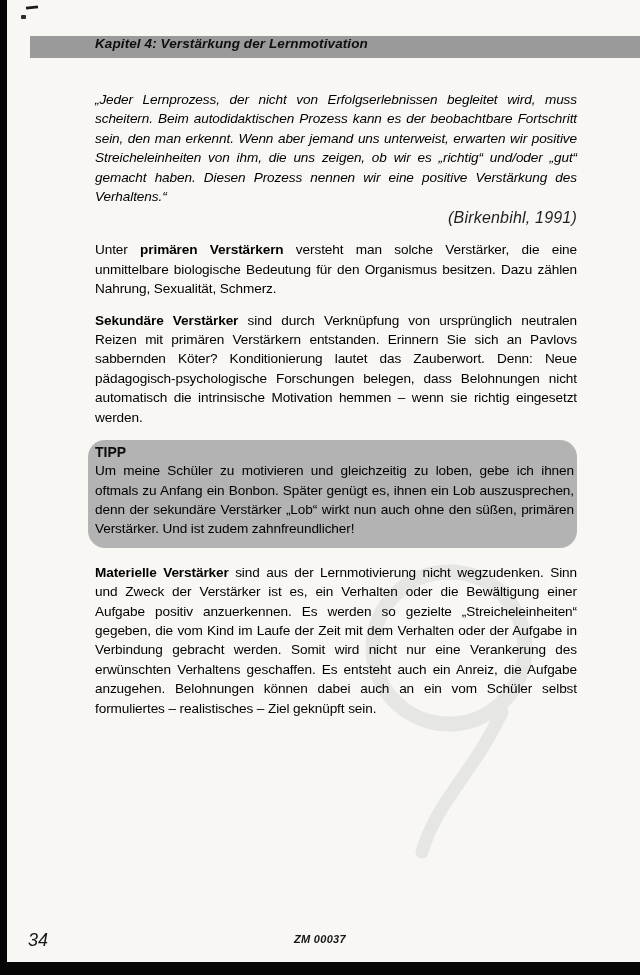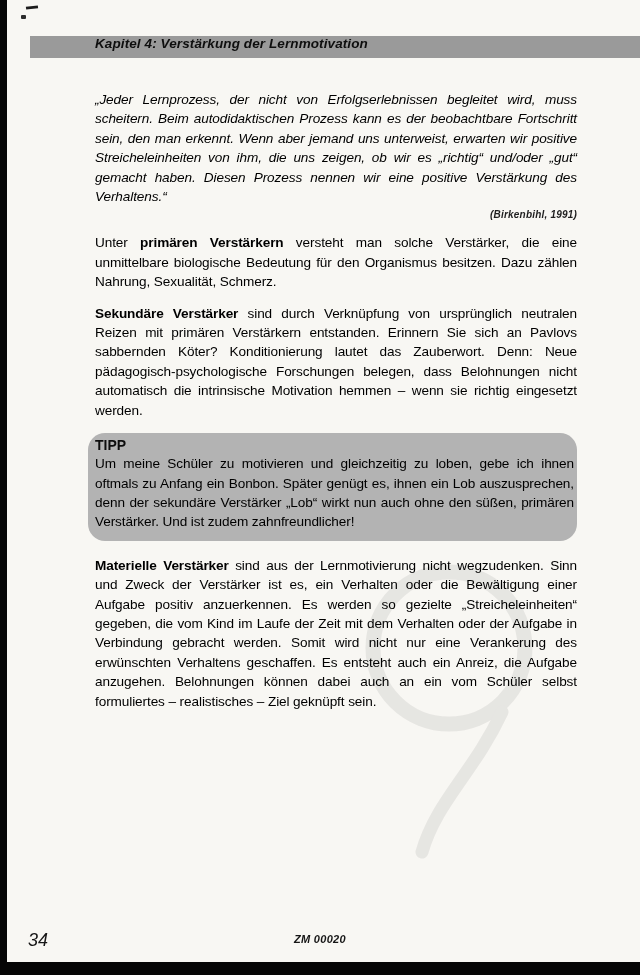--- a/index.html
+++ b/index.html
@@ -47,21 +47,21 @@
   .body-text {
     margin: 0;
     font-size: 13.6px; line-height: 19.4px;
     text-align: justify; letter-spacing: -0.1px;
     color: #000000;
     hyphens: auto; -webkit-hyphens: auto;
   }
   .quote { font-style: italic; }
   .attribution {
     margin-top: 3px;
-    font-size: 10px; font-weight: bold; font-style: italic;
+    font-size: 16px; font-weight: normal; font-style: italic;
     text-align: right; color: #1f1f1f; letter-spacing: 0.2px;
   }
   .intro { margin-top: 14px; }
   .section-heading {
     margin: 34px 0 0 0;
     font-size: 21px; font-weight: bold; font-style: italic;
     letter-spacing: -0.3px; color: #0c0c0c;
   }
   .para-1 { margin-top: 13px; }
   .para-2 { margin-top: 12px; }
@@ -127,17 +127,17 @@
     <div class="tipp-box" style="background: rgb(179, 179, 179);">
       <div class="tipp-label">TIPP</div>
       <div class="body-text tipp-text">Um meine Schüler zu motivieren und gleichzeitig zu loben, gebe ich ihnen oftmals zu Anfang ein Bonbon. Später genügt es, ihnen ein Lob auszusprechen, denn der sekundäre Verstärker „Lob“ wirkt nun auch ohne den süßen, primären Verstärker. Und ist zudem zahnfreundlicher!</div>
     </div>
 
     <p class="body-text para-3"><span class="bold-lead">Materielle Verstärker</span><span> sind aus der Lernmotivierung nicht wegzudenken. Sinn und Zweck der Verstärker ist es, ein Verhalten oder die Bewältigung einer Aufgabe positiv anzuerkennen. Es werden so gezielte „Streicheleinheiten“ gegeben, die vom Kind im Laufe der Zeit mit dem Verhalten oder der Aufgabe in Verbindung gebracht werden. Somit wird nicht nur eine Verankerung des erwünschten Verhaltens geschaffen. Es entsteht auch ein Anreiz, die Aufgabe anzugehen. Belohnungen können dabei auch an ein vom Schüler selbst formuliertes – realistisches – Ziel geknüpft sein.</span></p>
 
   </div>
 
   <div class="footer-page-number">34</div>
-  <div class="footer-code">ZM 00020</div>
+  <div class="footer-code">ZM 00037</div>
 
   <div class="scan-edge-bottom"></div>
 
 </div>
 
 </body></html>

